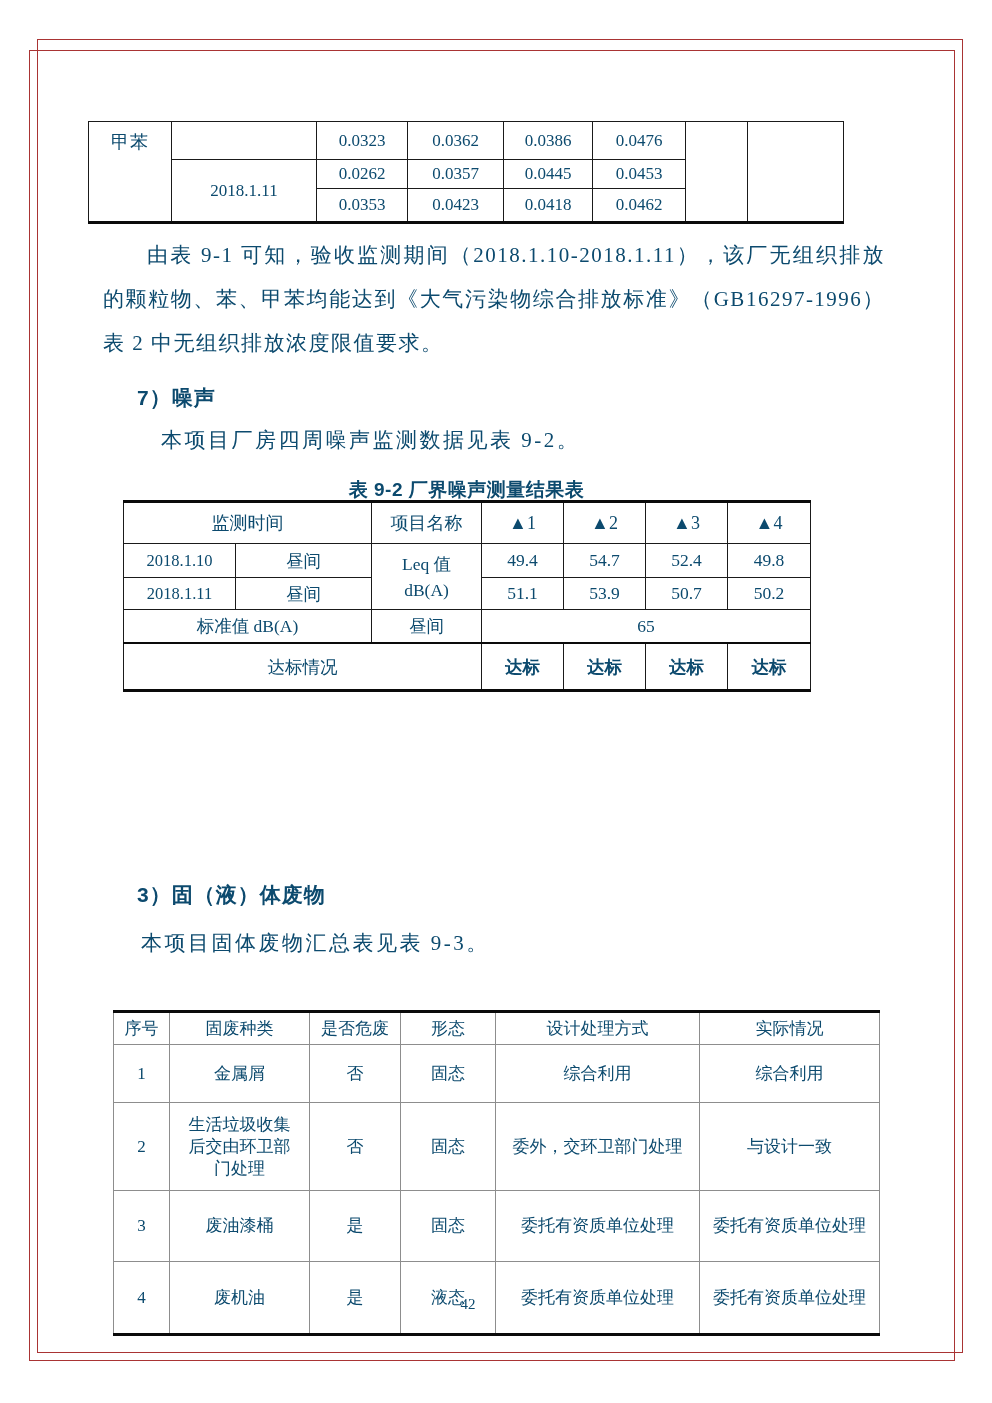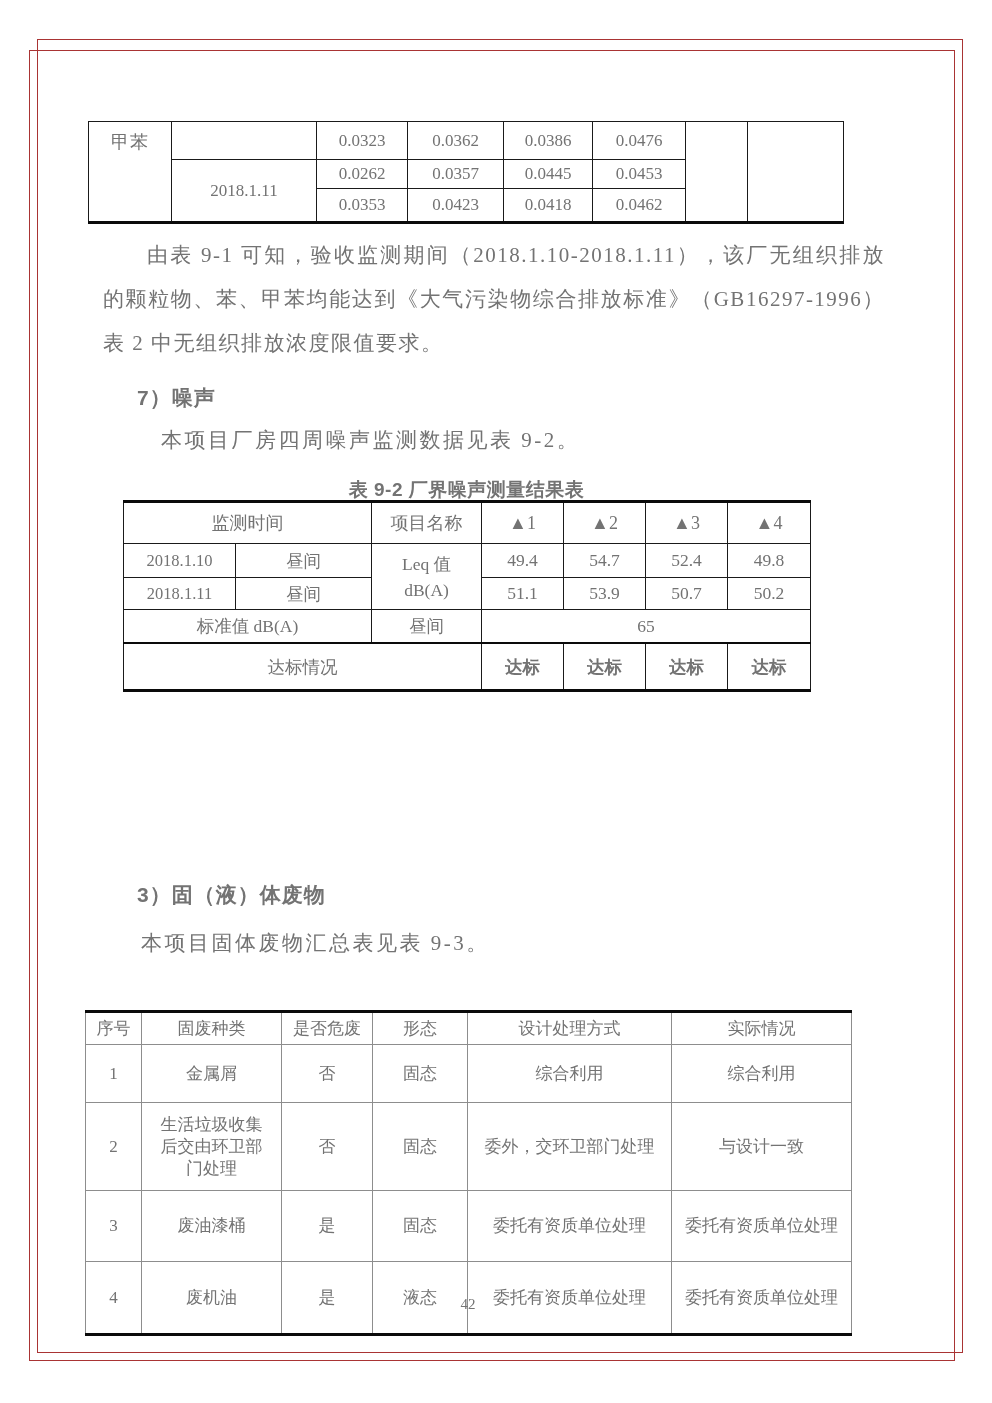--- a/index.html
+++ b/index.html
@@ -2,21 +2,21 @@
 <html><head>
 <meta charset="utf-8">
 <style>
   html, body { margin: 0; padding: 0; background: #ffffff; }
   .page {
     position: relative;
     width: 992px;
     height: 1403px;
     background: #ffffff;
     font-family: "Liberation Serif", "DejaVu Serif", serif;
-    color: #737373;
+    color: #0c4a6e;
     overflow: hidden;
   }
   .frame {
     position: absolute;
     border: 1px solid #a93434;
     pointer-events: none;
   }
   .frame-a { left: 29px; top: 50px; width: 924px; height: 1309px; }
   .frame-b { left: 37px; top: 39px; width: 924px; height: 1312px; }
 
@@ -86,21 +86,21 @@
   .t-noise tr.cp td { height: 45px; border-top: 2px solid #0a0a0a; }
   .t-noise td.leq { line-height: 26px; }
   .t-noise td.pass {
     font-family: "Liberation Sans", "DejaVu Sans", sans-serif;
     font-weight: 700;
     font-size: 17.5px;
   }
   .t-noise td.date { font-size: 16.5px; }
 
   
-  .t-waste { width: 766px; font-size: 17px; }
+  .t-waste { width: 766px; font-size: 17px; margin-left: 28px; }
   .t-waste td { border: 1px solid #8d8d8d; line-height: 22px; }
   .t-waste { border-top: 3px solid #0a0a0a; border-bottom: 3px solid #0a0a0a; }
   .t-waste tr.hd td { height: 31px; }
   .t-waste tr.r1 td { height: 41px; }
   .t-waste tr.r2 td { height: 71px; }
   .t-waste tr.r3 td { height: 54px; }
   .t-waste tr.r4 td { height: 55px; }
   .t-waste td.kind { padding: 8px 17px; }
 </style>
 </head>

